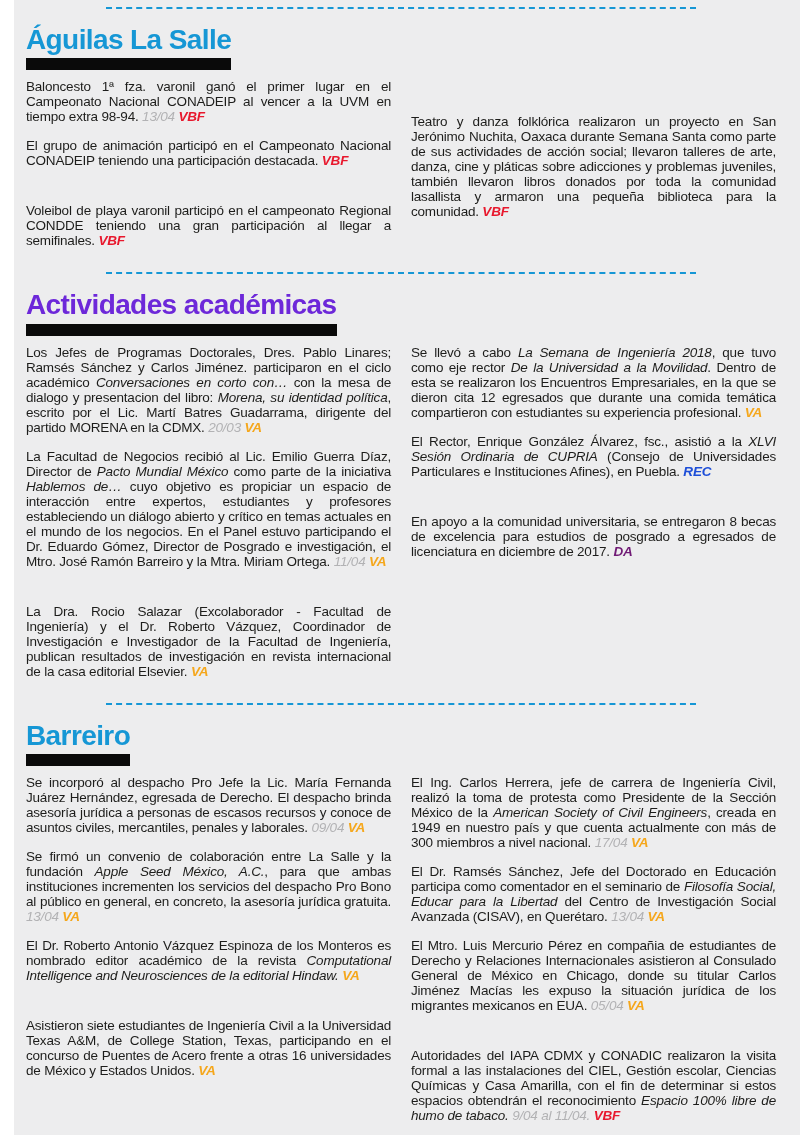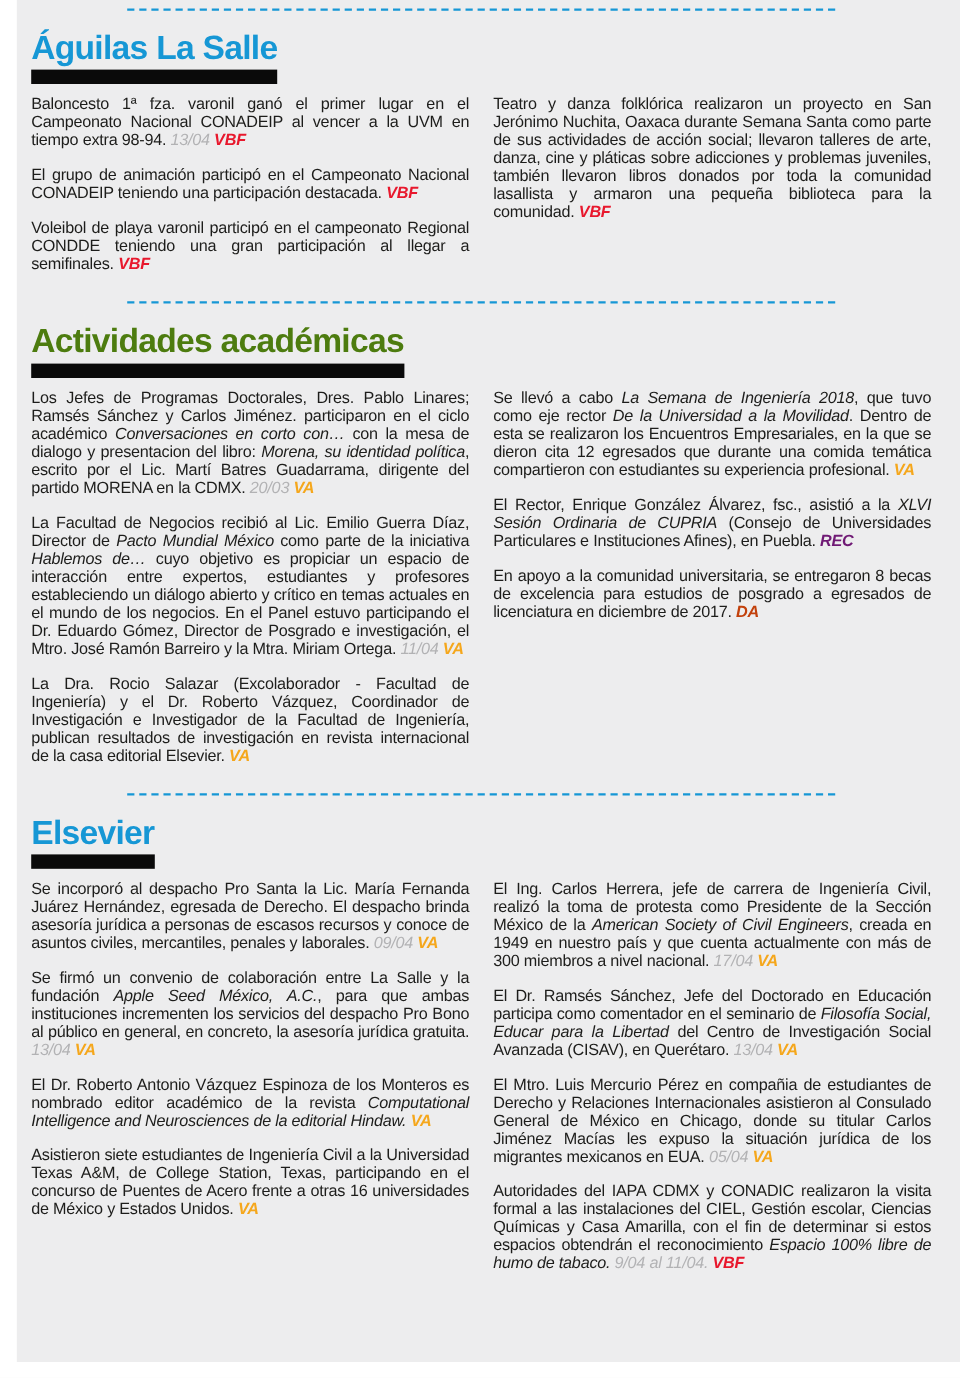--- a/index.html
+++ b/index.html
@@ -38,21 +38,21 @@
   .cols{display:flex;gap:20px;margin-top:9px;}
   .col{flex:1 1 0;min-width:0;}
   .news-item{
     margin:0 0 14px 0;
     font-size:13.5px;
     line-height:15px;
     letter-spacing:-0.2px;
     text-align:justify;
     color:#1d1d1b;
   }
-  .news-item:last-child{margin-bottom:0;}
+  .news-item:last-child{margin-bottom:0;margin-top:35px;}
   .seg-em{font-style:italic;}
   .seg-date{font-style:italic;color:#b2b2b4;}
   .seg-tag{font-style:italic;font-weight:bold;}
 </style>
 </head>
 <body>
 
 <div class="canvas">
   <div class="panel">
     <div id="sections-root">
@@ -70,46 +70,46 @@
             </div>
       <div class="col">
               <p class="news-item"><span class="seg-n">Teatro y danza folklórica realizaron un proyecto en San Jerónimo Nuchita, Oaxaca durante Semana Santa como parte de sus actividades de acción social; llevaron talleres de arte, danza, cine y pláticas sobre adicciones y problemas juveniles, también llevaron libros donados por toda la comunidad lasallista y armaron una pequeña biblioteca para la comunidad. </span><span class="seg-tag" style="color: rgb(232, 24, 45);">VBF</span></p>
             </div>
     </div>
   </section>
 
   <section class="section">
     <div class="sep" style="border-top-color: rgb(22, 151, 213);"></div>
     <div class="head">
-      <h2 class="title" style="color: #4d7c0f;">Actividades académicas</h2>
+      <h2 class="title" style="color: #6d28d9;">Actividades académicas</h2>
       <div class="bar" style="background: rgb(10, 10, 10);"></div>
     </div>
     <div class="cols">
       <div class="col">
               <p class="news-item"><span class="seg-n">Los Jefes de Programas Doctorales, Dres. Pablo Linares; Ramsés Sánchez y Carlos Jiménez. participaron en el ciclo académico </span><span class="seg-em">Conversaciones en corto con…</span><span class="seg-n"> con la mesa de dialogo y presentacion del libro: </span><span class="seg-em">Morena, su identidad política</span><span class="seg-n">, escrito por el Lic. Martí Batres Guadarrama, dirigente del partido MORENA en la CDMX. </span><span class="seg-date">20/03 </span><span class="seg-tag" style="color: rgb(245, 167, 28);">VA</span></p>
               <p class="news-item"><span class="seg-n">La Facultad de Negocios recibió al Lic. Emilio Guerra Díaz, Director de </span><span class="seg-em">Pacto Mundial México</span><span class="seg-n"> como parte de la iniciativa </span><span class="seg-em">Hablemos de…</span><span class="seg-n"> cuyo objetivo es propiciar un espacio de interacción entre expertos, estudiantes y profesores estableciendo un diálogo abierto y crítico en temas actuales en el mundo de los negocios. En el Panel estuvo participando el Dr. Eduardo Gómez, Director de Posgrado e investigación, el Mtro. José Ramón Barreiro y la Mtra. Miriam Ortega. </span><span class="seg-date">11/04 </span><span class="seg-tag" style="color: rgb(245, 167, 28);">VA</span></p>
               <p class="news-item"><span class="seg-n">La Dra. Rocio Salazar (Excolaborador -  Facultad de Ingeniería) y el Dr. Roberto Vázquez, Coordinador de Investigación e Investigador de la Facultad de Ingeniería, publican resultados de investigación en revista internacional de la casa editorial Elsevier. </span><span class="seg-tag" style="color: rgb(245, 167, 28);">VA</span></p>
             </div>
       <div class="col">
               <p class="news-item"><span class="seg-n">Se llevó a cabo </span><span class="seg-em">La Semana de Ingeniería 2018</span><span class="seg-n">, que tuvo como eje rector </span><span class="seg-em">De la Universidad a la Movilidad</span><span class="seg-n">. Dentro de esta se realizaron los Encuentros Empresariales, en la que se dieron cita 12 egresados que durante una comida temática compartieron con estudiantes su experiencia profesional. </span><span class="seg-tag" style="color: rgb(245, 167, 28);">VA</span></p>
-              <p class="news-item"><span class="seg-n">El Rector, Enrique González Álvarez, fsc., asistió a la </span><span class="seg-em">XLVI Sesión Ordinaria de CUPRIA</span><span class="seg-n"> (Consejo de Universidades Particulares e Instituciones Afines), en Puebla. </span><span class="seg-tag" style="color: #701a75;">REC</span></p>
-              <p class="news-item"><span class="seg-n">En apoyo a la comunidad universitaria, se entregaron 8 becas de excelencia para estudios de posgrado a egresados de licenciatura en diciembre de 2017. </span><span class="seg-tag" style="color: #c2410c;">DA</span></p>
+              <p class="news-item"><span class="seg-n">El Rector, Enrique González Álvarez, fsc., asistió a la </span><span class="seg-em">XLVI Sesión Ordinaria de CUPRIA</span><span class="seg-n"> (Consejo de Universidades Particulares e Instituciones Afines), en Puebla. </span><span class="seg-tag" style="color: #1d4ed8;">REC</span></p>
+              <p class="news-item"><span class="seg-n">En apoyo a la comunidad universitaria, se entregaron 8 becas de excelencia para estudios de posgrado a egresados de licenciatura en diciembre de 2017. </span><span class="seg-tag" style="color: #701a75;">DA</span></p>
             </div>
     </div>
   </section>
 
   <section class="section">
     <div class="sep" style="border-top-color: rgb(22, 151, 213);"></div>
     <div class="head">
-      <h2 class="title" style="color: rgb(22, 151, 213);">Elsevier</h2>
+      <h2 class="title" style="color: rgb(22, 151, 213);">Barreiro</h2>
       <div class="bar" style="background: rgb(10, 10, 10);"></div>
     </div>
     <div class="cols">
       <div class="col">
-              <p class="news-item"><span class="seg-n">Se incorporó al despacho Pro Santa la Lic. María Fernanda Juárez Hernández, egresada de Derecho. El despacho brinda asesoría jurídica a personas de escasos recursos y conoce de asuntos civiles, mercantiles, penales y laborales. </span><span class="seg-date">09/04 </span><span class="seg-tag" style="color: rgb(245, 167, 28);">VA</span></p>
+              <p class="news-item"><span class="seg-n">Se incorporó al despacho Pro Jefe la Lic. María Fernanda Juárez Hernández, egresada de Derecho. El despacho brinda asesoría jurídica a personas de escasos recursos y conoce de asuntos civiles, mercantiles, penales y laborales. </span><span class="seg-date">09/04 </span><span class="seg-tag" style="color: rgb(245, 167, 28);">VA</span></p>
               <p class="news-item"><span class="seg-n">Se firmó un convenio de colaboración entre La Salle y la fundación </span><span class="seg-em">Apple Seed México, A.C.</span><span class="seg-n">, para que ambas instituciones incrementen los servicios del  despacho Pro Bono al público en general, en concreto, la asesoría jurídica gratuita. </span><span class="seg-date">13/04 </span><span class="seg-tag" style="color: rgb(245, 167, 28);">VA</span></p>
               <p class="news-item"><span class="seg-n">El Dr. Roberto Antonio Vázquez Espinoza de los Monteros es nombrado editor académico de la revista </span><span class="seg-em">Computational Intelligence and Neurosciences de la editorial Hindaw.</span><span class="seg-n"> </span><span class="seg-tag" style="color: rgb(245, 167, 28);">VA</span></p>
               <p class="news-item"><span class="seg-n">Asistieron siete estudiantes de Ingeniería Civil a la Universidad Texas A&amp;M, de College Station, Texas, participando en el concurso de Puentes de Acero frente a otras 16 universidades de México y Estados Unidos. </span><span class="seg-tag" style="color: rgb(245, 167, 28);">VA</span></p>
             </div>
       <div class="col">
               <p class="news-item"><span class="seg-n">El Ing. Carlos Herrera, jefe de carrera de Ingeniería Civil, realizó la toma de protesta como Presidente de la Sección México de la </span><span class="seg-em">American Society of Civil Engineers</span><span class="seg-n">, creada en 1949 en nuestro país y que cuenta actualmente con más de 300 miembros a nivel nacional. </span><span class="seg-date">17/04 </span><span class="seg-tag" style="color: rgb(245, 167, 28);">VA</span></p>
               <p class="news-item"><span class="seg-n">El Dr. Ramsés Sánchez, Jefe del Doctorado en Educación participa como comentador en el seminario de </span><span class="seg-em">Filosofía Social, Educar para la Libertad</span><span class="seg-n"> del Centro de Investigación Social Avanzada (CISAV), en Querétaro. </span><span class="seg-date">13/04 </span><span class="seg-tag" style="color: rgb(245, 167, 28);">VA</span></p>
               <p class="news-item"><span class="seg-n">El Mtro. Luis Mercurio Pérez en compañia de estudiantes de Derecho y Relaciones Internacionales asistieron al Consulado General de México en Chicago, donde su titular Carlos Jiménez Macías les expuso la situación jurídica de los migrantes mexicanos en EUA. </span><span class="seg-date">05/04 </span><span class="seg-tag" style="color: rgb(245, 167, 28);">VA</span></p>
               <p class="news-item"><span class="seg-n">Autoridades del IAPA CDMX y CONADIC realizaron la visita formal a las instalaciones del CIEL, Gestión escolar, Ciencias Químicas y Casa Amarilla, con el fin de determinar si estos espacios obtendrán el reconocimiento </span><span class="seg-em">Espacio 100% libre de humo de tabaco.</span><span class="seg-n"> </span><span class="seg-date">9/04 al 11/04. </span><span class="seg-tag" style="color: rgb(232, 24, 45);">VBF</span></p>
             </div>

